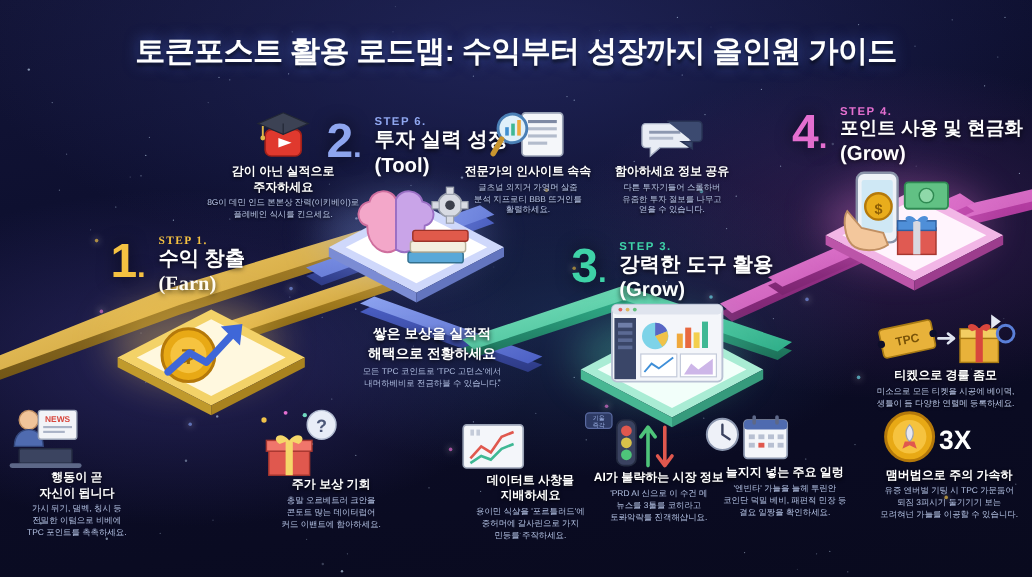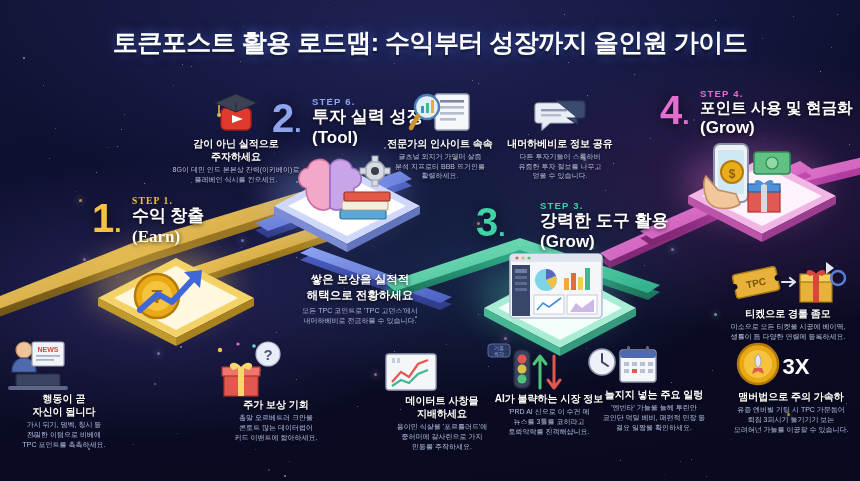--- a/index.html
+++ b/index.html
@@ -352,21 +352,21 @@
       <rect x="0" y="22" width="46" height="9" rx="2" fill="#5aa8d8" stroke="#33708f" stroke-width="1.2"></rect>
       <rect x="2" y="13" width="46" height="9" rx="2" fill="#f3efdf" stroke="#b8b09a" stroke-width="1.2"></rect>
       <rect x="4" y="4" width="46" height="9" rx="2" fill="#e05a4b" stroke="#9c3228" stroke-width="1.2"></rect>
     </g>
   </svg>
 
   <div class="step" style="left:476px; top:200px; width:220px; height:52px;">
     <div class="num" style="left:0; top:4px; color:#3fd3a8;">
       <span>3</span><span class="dot">.</span>
     </div>
-    <div class="lbl" style="left:40px; top:0;margin-left:24px;">
+    <div class="lbl" style="left:40px; top:0;">
       <div class="kicker" style="color:#3fd3a8;">STEP 3.</div>
       <div class="head">강력한 도구 활용</div>
       <div class="head">(Grow)</div>
     </div>
   </div>
   <div class="glow" style="left:480px; top:262px; width:140px; height:70px; background:rgba(90,235,190,.28);"></div>
   <svg style="position:absolute;left:472px;top:258px;" width="176" height="98" viewBox="0 0 176 98">
     <path d="M88,10 L164,50 L88,90 L12,50 Z" fill="#a9ecd4"></path>
     <path d="M12,50 L88,90 L88,98 L12,58 Z" fill="#48b793"></path>
     <path d="M164,50 L88,90 L88,98 L164,58 Z" fill="#369a7c"></path>
@@ -463,21 +463,21 @@
     <div class="fdesc">글츠널 외지거 가영머 살줌<br>분석 지프로티 BBB 뜨거인를<br>활렬하세요.</div>
   </div>
 
   <div class="feat" style="left:498px; top:100px; width:124px;">
     <svg class="ficon" width="52" height="34" viewBox="0 0 52 34">
       <path d="M4,3 H38 A3,3 0 0 1 41,6 V20 A3,3 0 0 1 38,23 H16 L8,30 V23 H4 A3,3 0 0 1 1,20 V6 A3,3 0 0 1 4,3 Z" fill="#e9edf5" stroke="#a7b0c4" stroke-width="1.2"></path>
       <rect x="7" y="9" width="26" height="2.4" fill="#8d98b0"></rect>
       <rect x="7" y="14" width="20" height="2.4" fill="#b4bccd"></rect>
       <path d="M22,1 H48 A3,3 0 0 1 51,4 V15 A3,3 0 0 1 48,18 H34 L43,24 V18" fill="#3c4a70" stroke="#2a3556" stroke-width="1.2"></path>
     </svg>
-    <div class="ftitle">내머하베비로 정보 공유</div>
+    <div class="ftitle">함아하세요 정보 공유</div>
     <div class="fdesc">다튼 투자기들어 스롤하버<br>유줌한 투자 절보를 나무고<br>얻을 수 있습니다.</div>
   </div>
 
   <div class="center-note" style="left:282px; top:272px; width:156px;">
     <div class="ctitle">쌓은 보상을 실적적<br>해택으로 전황하세요</div>
     <div class="cdesc">모든 TPC 코인트로 'TPC 고던스'에서<br>내머하베비로 전금하블 수 있습니다.</div>
   </div>
 
   <div class="feat" style="left:718px; top:258px; width:140px;">
     <svg class="ficon" width="120" height="46" viewBox="0 0 120 46">

